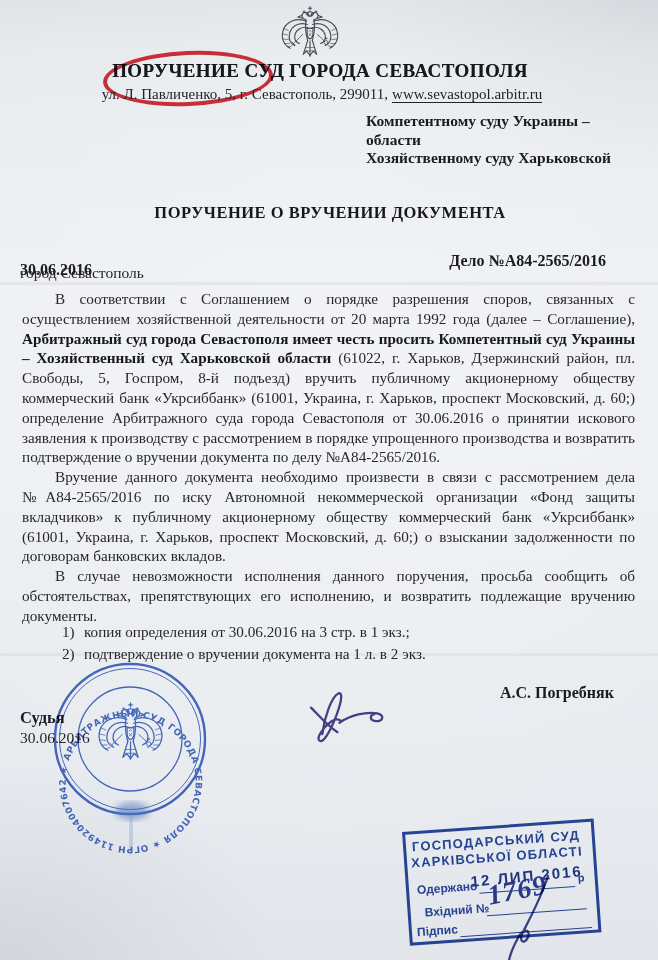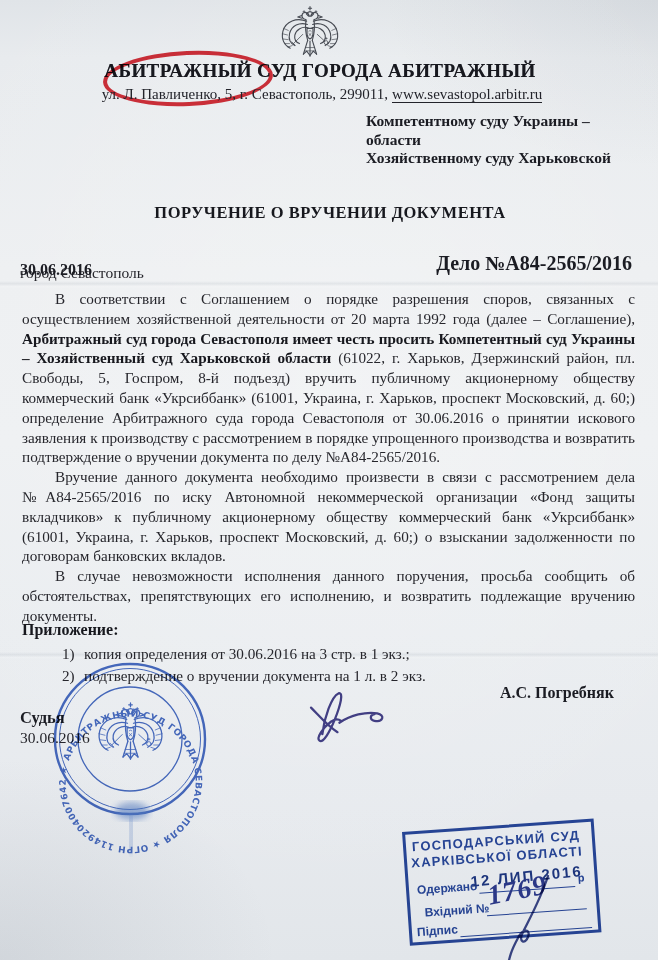--- a/index.html
+++ b/index.html
@@ -22,21 +22,21 @@
   .court-name{position:absolute;left:0;top:60px;width:640px;text-align:center;
     font-weight:bold;font-size:19px;letter-spacing:.4px;color:#17181e;text-shadow:0 0 .5px rgba(20,20,30,.5);}
   .address-line{position:absolute;left:0;top:86px;width:644px;text-align:center;font-size:15px;color:#23242b;}
   .address-line .url{border-bottom:1.3px solid #23242b;margin-left:4px;}
   .red-ellipse{position:absolute;left:103px;top:51px;width:162px;height:47px;border:4.5px solid rgba(215,32,42,.92);
     border-radius:50%;transform:rotate(-2.5deg);mix-blend-mode:multiply;}
   .addressee{position:absolute;left:366px;top:112px;width:270px;font-weight:bold;font-size:15.5px;line-height:18.5px;color:#1b1c23;}
   .doc-title{position:absolute;left:0;top:203px;width:660px;text-align:center;font-weight:bold;font-size:16.5px;letter-spacing:.5px;color:#17181e;}
   .place{position:absolute;left:20px;top:243px;font-size:15.5px;margin-top:21px;}
   .date-left{position:absolute;left:20px;top:261px;font-size:16px;font-weight:bold;color:#1b1c23;}
-  .case-no{position:absolute;right:26px;top:252px;font-size:20px;font-weight:bold;color:#1b1c23;}
+  .case-no{position:absolute;right:52px;top:252px;font-size:16px;font-weight:bold;color:#1b1c23;}
   
   .body-text{position:absolute;left:22px;top:289px;width:613px;font-size:15.2px;line-height:19.8px;text-align:justify;color:#26262c;}
   .body-text p{margin:0;text-indent:33px;}
   .body-text b{color:#17181e;}
   .attachments{position:absolute;left:22px;top:621px;width:613px;font-size:15.2px;}
   .attachments .label{font-weight:bold;font-size:16px;color:#17181e;margin-bottom:4px;}
   .attachments .item{line-height:22px;padding-left:40px;}
   .attachments .num{display:inline-block;width:22px;}
   
   .sig-role{position:absolute;left:20px;top:708px;font-size:16.5px;font-weight:bold;color:#1b1c23;z-index:1;}
@@ -104,21 +104,21 @@
 </svg>
 
 <div class="page">
 
   <div class="crease" style="top:281px"></div>
   <div class="crease" style="top:652px"></div>
 
   <svg class="emblem" width="66" height="66" viewBox="0 0 100 100">
     <use href="#eagle" width="100" height="100"></use>
   </svg>
-  <div class="court-name">АБИТРАЖНЫЙ СУД ГОРОДА АБИТРАЖНЫЙ</div>
+  <div class="court-name">ПОРУЧЕНИЕ СУД ГОРОДА СЕВАСТОПОЛЯ</div>
   <div class="red-ellipse"></div>
   <div class="address-line">
     <span>ул. Л. Павличенко, 5, г. Севастополь, 299011,</span><span class="url">www.sevastopol.arbitr.ru</span>
   </div>
 
   <div class="addressee">
     <div>Компетентному суду Украины –</div>
     <div>области</div>
     <div>Хозяйственному суду Харьковской</div>
   </div>
@@ -128,21 +128,20 @@
   <div class="date-left">30.06.2016</div>
   <div class="case-no">Дело №А84-2565/2016</div>
 
   <div class="body-text">
     <p><span>В соответствии с Соглашением о порядке разрешения споров, связанных с осуществлением хозяйственной деятельности от 20 марта 1992 года (далее – Соглашение), </span><b>Арбитражный суд города Севастополя имеет честь просить Компетентный суд Украины – Хозяйственный суд Харьковской области</b><span> (61022, г. Харьков, Дзержинский район, пл. Свободы, 5, Госпром, 8-й подъезд) вручить публичному акционерному обществу коммерческий банк «Укрсиббанк» (61001, Украина, г. Харьков, проспект Московский, д. 60;) определение Арбитражного суда города Севастополя от 30.06.2016 о принятии искового заявления к производству с рассмотрением в порядке упрощенного производства и возвратить подтверждение о вручении документа по делу №А84-2565/2016.</span></p>
     <p>Вручение данного документа необходимо произвести в связи с рассмотрением дела №А84-2565/2016 по иску Автономной некоммерческой организации «Фонд защиты вкладчиков» к публичному акционерному обществу коммерческий банк «Укрсиббанк» (61001, Украина, г. Харьков, проспект Московский, д. 60;) о взыскании задолженности по договорам банковских вкладов.</p>
     <p>В случае невозможности исполнения данного поручения, просьба сообщить об обстоятельствах, препятствующих его исполнению, и возвратить подлежащие вручению документы.</p>
   </div>
 
   <div class="attachments">
-    <div class="label">Приложение:</div>
     <div class="item"><span class="num">1)</span><span>копия определения от 30.06.2016 на 3 стр. в 1 экз.;</span></div>
     <div class="item"><span class="num">2)</span><span>подтверждение о вручении документа на 1 л. в 2 экз.</span></div>
   </div>
 
   <div class="sig-role">Судья</div>
   <div class="sig-date">30.06.2016</div>
   <svg class="signature-svg" width="104" height="68" viewBox="0 0 110 70">
     <g fill="none" stroke="#34317a" stroke-width="2.4" stroke-linecap="round" opacity=".92">
       <path d="M30 52 C32 34 40 12 47 9 C53 7 49 22 43 37 C38 49 31 62 27 59 C23 56 31 45 39 39 C43 36 47 36 50 38"></path>
       <path d="M18 24 C26 32 36 44 46 50"></path>

